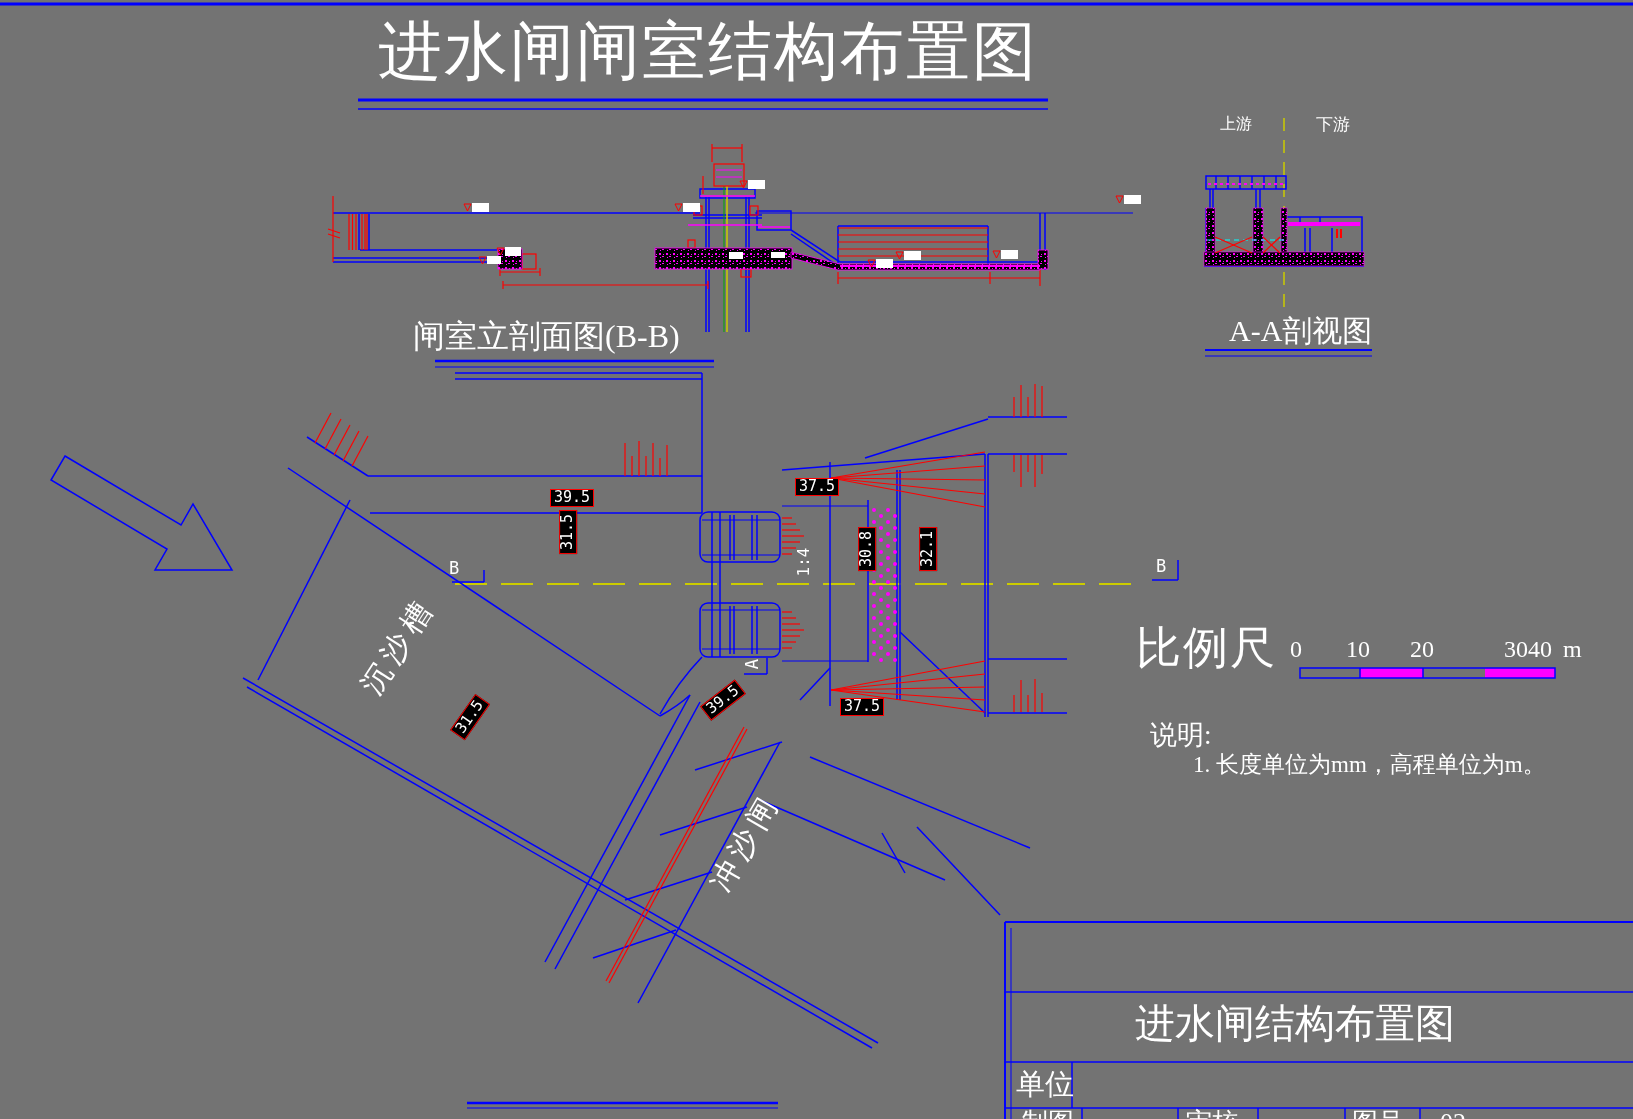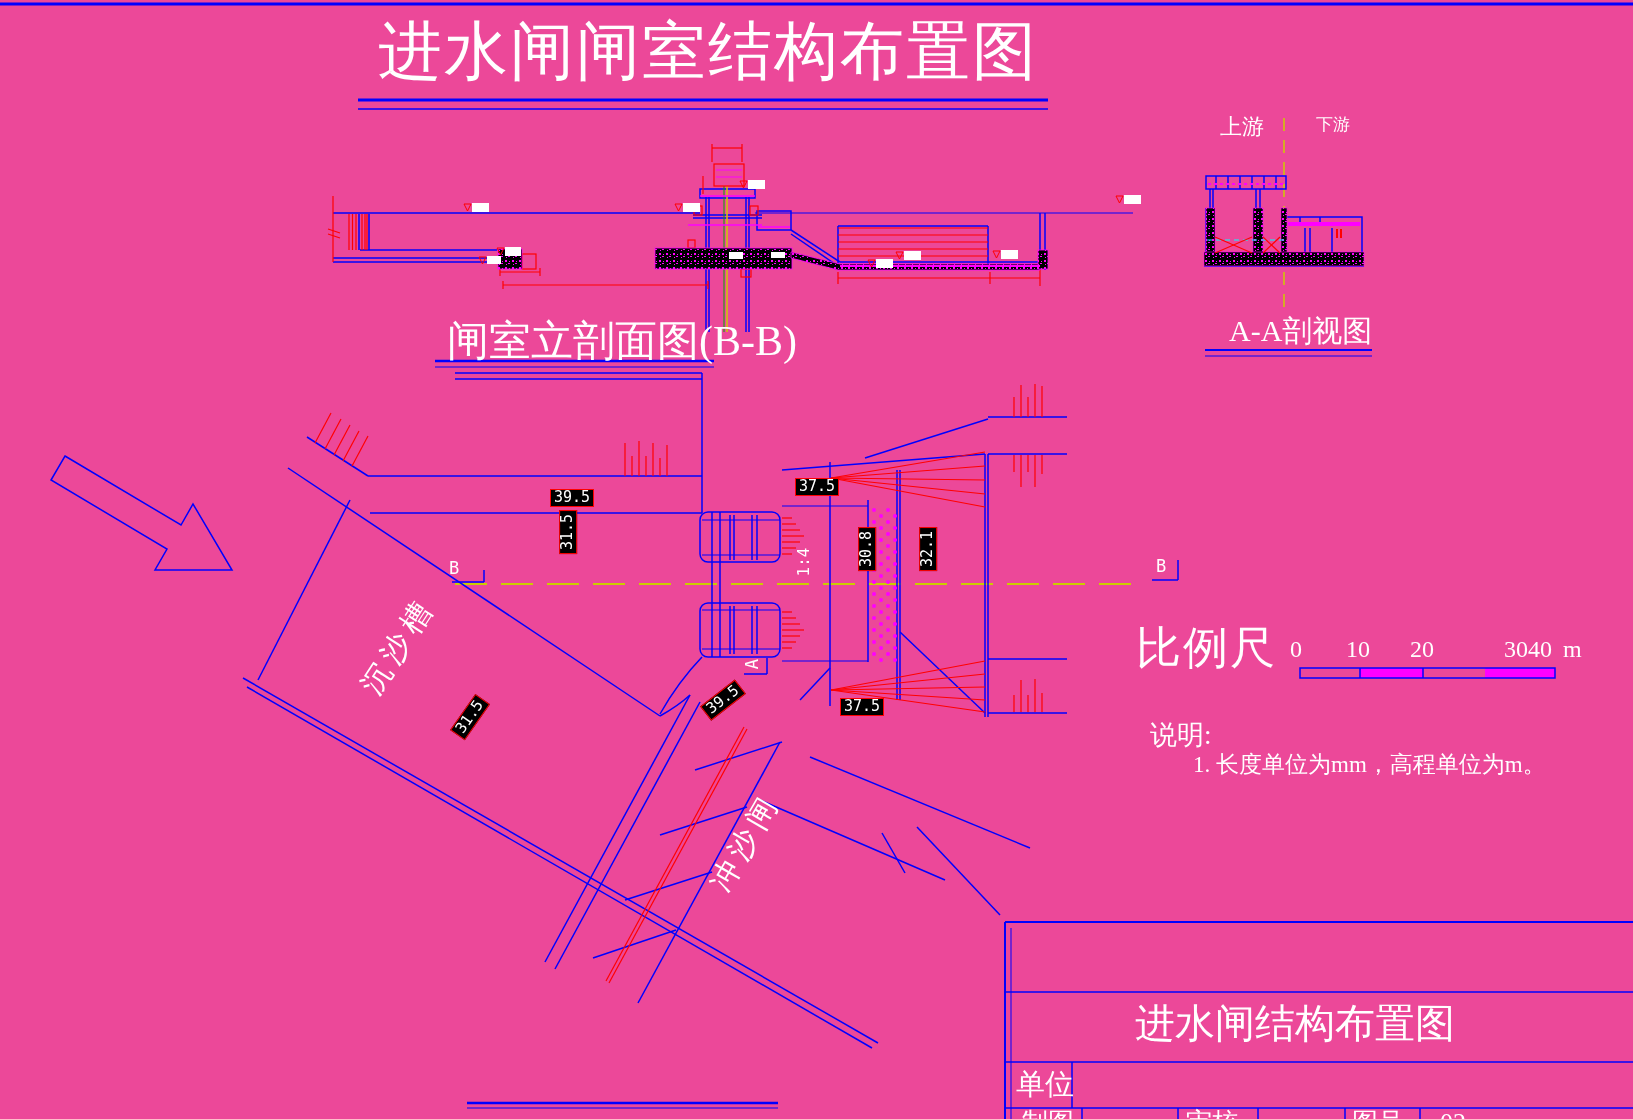--- a/index.html
+++ b/index.html
@@ -1,16 +1,16 @@
 <!DOCTYPE html>
 <html><head>
 <meta charset="utf-8">
 <style>
   html,body{margin:0;padding:0;background:#000;}
-  #stage{position:relative;width:1633px;height:1119px;background:#ec4899;overflow:hidden;
+  #stage{position:relative;width:1633px;height:1119px;background:#737373;overflow:hidden;
          font-family:"Liberation Serif","DejaVu Serif",serif;color:#fff;}
   #stage svg{position:absolute;left:0;top:0;}
   .txt{position:absolute;white-space:nowrap;line-height:1;}
   .rot{transform-origin:center;}
   .elev{position:absolute;border:1px solid #ff0000;background:#000;color:#fff;
         font-family:"DejaVu Sans Mono",monospace;font-size:15px;line-height:1.05;
         padding:0 3px;white-space:nowrap;}
   .marker{position:absolute;color:#fff;font-family:"DejaVu Sans Mono",monospace;font-size:17px;}
   .cjk-v{letter-spacing:6px;}
   .scale-num{position:absolute;font-size:24px;color:#fff;font-family:"Liberation Serif",serif;}
@@ -372,23 +372,23 @@
     <line x1="1082" y1="1108" x2="1082" y2="1119" stroke-width="1.5"></line>
     <line x1="1178" y1="1108" x2="1178" y2="1119" stroke-width="1.5"></line>
     <line x1="1258" y1="1108" x2="1258" y2="1119" stroke-width="1.5"></line>
     <line x1="1345" y1="1108" x2="1345" y2="1119" stroke-width="1.5"></line>
     <line x1="1420" y1="1108" x2="1420" y2="1119" stroke-width="1.5"></line>
   </g>
 </svg>
 
 <div class="txt" style="left:378px;top:20px;font-size:64px;letter-spacing:2px;">进水闸闸室结构布置图</div>
 
-<div class="txt" style="left:447px;top:320px;font-size:42px;">闸室立剖面图(B-B)</div>
-
-<div class="txt" style="left:1220px;top:116px;font-size:22px;">上游</div>
+<div class="txt" style="left:413px;top:320px;font-size:32px;">闸室立剖面图(B-B)</div>
+
+<div class="txt" style="left:1220px;top:116px;font-size:16px;">上游</div>
 <div class="txt" style="left:1316px;top:116px;font-size:17px;">下游</div>
 <div class="txt" style="left:1212px;top:316px;font-size:30px;margin-left:17px;">A-A剖视图</div>
 
 <div class="elev" style="left:550px;top:489px;">39.5</div>
 <div class="elev rot" style="left:568px;top:532px;transform:translate(-50%,-50%) rotate(-90deg);">31.5</div>
 <div class="elev" style="left:795px;top:478px;">37.5</div>
 <div class="elev rot" style="left:867px;top:549px;transform:translate(-50%,-50%) rotate(-90deg);">30.8</div>
 <div class="elev rot" style="left:928px;top:549px;transform:translate(-50%,-50%) rotate(-90deg);">32.1</div>
 <div class="elev rot" style="left:723px;top:700px;transform:translate(-50%,-50%) rotate(-38deg);">39.5</div>
 <div class="elev" style="left:840px;top:698px;">37.5</div>

